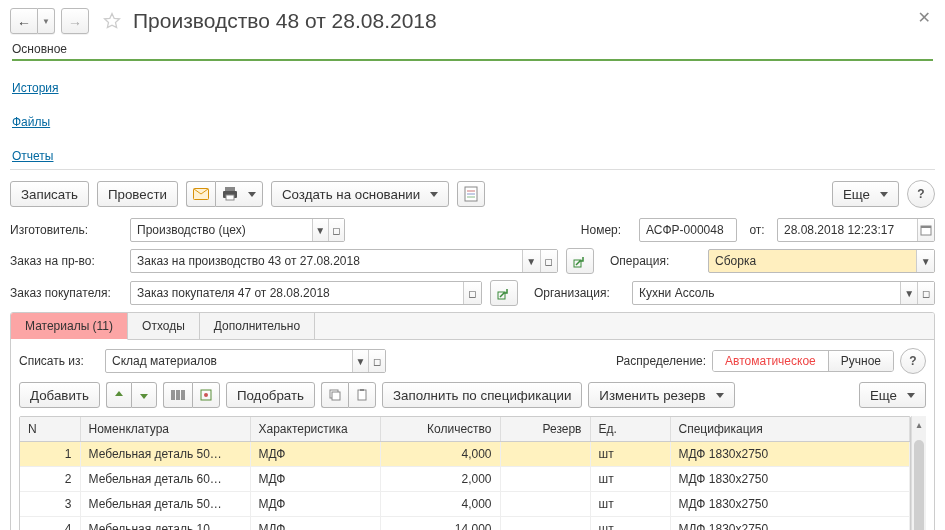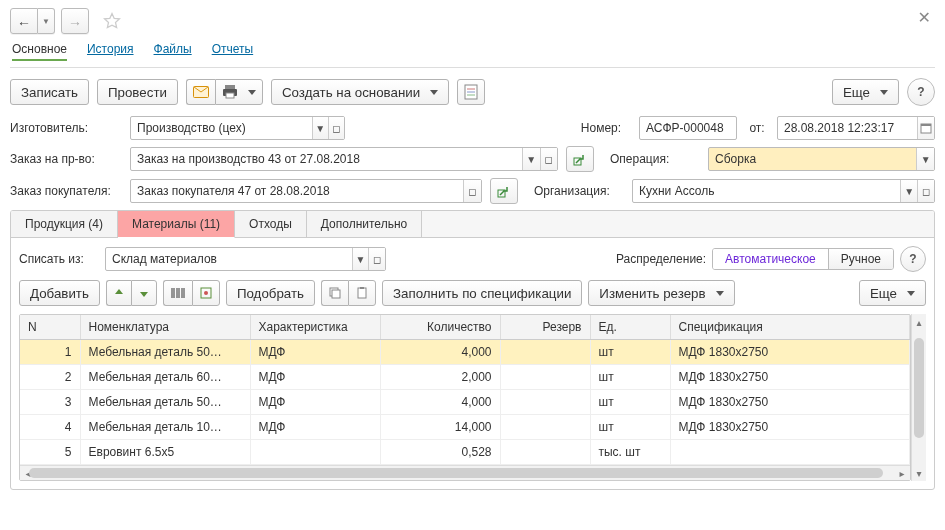--- a/index.html
+++ b/index.html
@@ -28,21 +28,21 @@
     color:#ccc; cursor:pointer; margin: 0 4px 0 6px;
   }
   .star svg { width:20px; height:20px; }
   .title { font-size: 21px; color: #444; font-weight: normal; flex:1; }
   .close-x {
     font-size: 16px; color:#888; cursor:pointer; padding: 0 4px; margin-left:auto;
     align-self: flex-start;
   }
 
   
-  .link-tabs { display:flex; gap: 20px; padding: 0 2px 6px 2px; border-bottom: 1px solid #ddd; margin-bottom: 10px;}
+  .link-tabs { display:flex; gap: 20px; padding: 0 2px 6px 2px; border-bottom: 1px solid #ddd; margin-bottom: 10px; flex-direction: column;}
   .link-tab { color: #0369a1; text-decoration: underline; cursor:pointer; }
   .link-tab.active { color:#333; text-decoration: none; border-bottom: 2px solid #6aa84f; padding-bottom: 3px; }
 
   
   .toolbar { display:flex; align-items:center; gap:8px; margin-bottom: 10px; }
   .btn {
     border: 1px solid #b3b3b3; border-radius: 3px;
     background: linear-gradient(#ffffff,#f1f1f1);
     padding: 4px 10px; cursor:pointer; height: 26px; box-sizing:border-box;
     display:inline-flex; align-items:center; gap:6px; white-space: nowrap;
@@ -98,21 +98,21 @@
   .nb-tab.active { background:#fca5a5; border-bottom:1px solid #fff; margin-bottom:-1px; }
   .nb-body { padding: 8px; }
 
   
   .subrow { display:flex; align-items:center; gap:6px; margin-bottom:8px; }
   .seg { display:flex; border:1px solid #bbb; border-radius:3px; overflow:hidden; }
   .seg .seg-btn {
     padding: 3px 12px; cursor:pointer; border-right:1px solid #bbb; background:linear-gradient(#fff,#f1f1f1);
   }
   .seg .seg-btn:last-child { border-right:0; }
-  .seg .seg-btn.active { background:#fff; color:#6d28d9; }
+  .seg .seg-btn.active { background:#fff; color:#ef4444; }
 
   .help-btn {
     width:26px; height:26px; border:1px solid #bbb; border-radius:50%;
     display:flex; align-items:center; justify-content:center; cursor:pointer;
     background:linear-gradient(#fff,#f0f0f0); font-weight:bold; color:#555;
   }
 
   
   .tbl-wrap { border:1px solid #ccc; border-radius:2px; }
   .tbl { width:100%; border-collapse: collapse; table-layout: fixed; }
@@ -174,20 +174,21 @@
         </div>
     </div>
     <div class="nav-btn">
         <span class="icon-arrow-r"></span>
       </div>
     <div class="star">
       <svg viewBox="0 0 24 24">
           <path fill="none" stroke="#ccc" stroke-width="1.5" d="M12 3l2.6 5.8 6.4.6-4.8 4.3 1.4 6.3L12 17l-5.6 3 1.4-6.3L3 9.4l6.4-.6z"></path>
         </svg>
     </div>
+    <div class="title">Производство 48 от 28.08.2018</div>
     <div class="close-x">
       <span>✕</span>
     </div>
   </div>
 
   <div class="link-tabs">
     <span class="link-tab active">Основное</span>
     <span class="link-tab">История</span>
     <span class="link-tab">Файлы</span>
     <span class="link-tab">Отчеты</span>
@@ -303,21 +304,20 @@
           <span>▼</span>
         </div>
       <div class="mini">
           <span>◻</span>
         </div>
     </div>
   </div>
 
   <div class="notebook">
     <div class="nb-tabs">
-      <div class="nb-tab">Продукция (4)</div>
       <div class="nb-tab active">Материалы (11)</div>
       <div class="nb-tab">Отходы</div>
       <div class="nb-tab">Дополнительно</div>
     </div>
     <div class="nb-body">
 
       <div class="subrow">
         <div style="width:80px">Списать из:</div>
         <div class="fld" style="width:281px">
           <input value="Склад материалов" style="">

